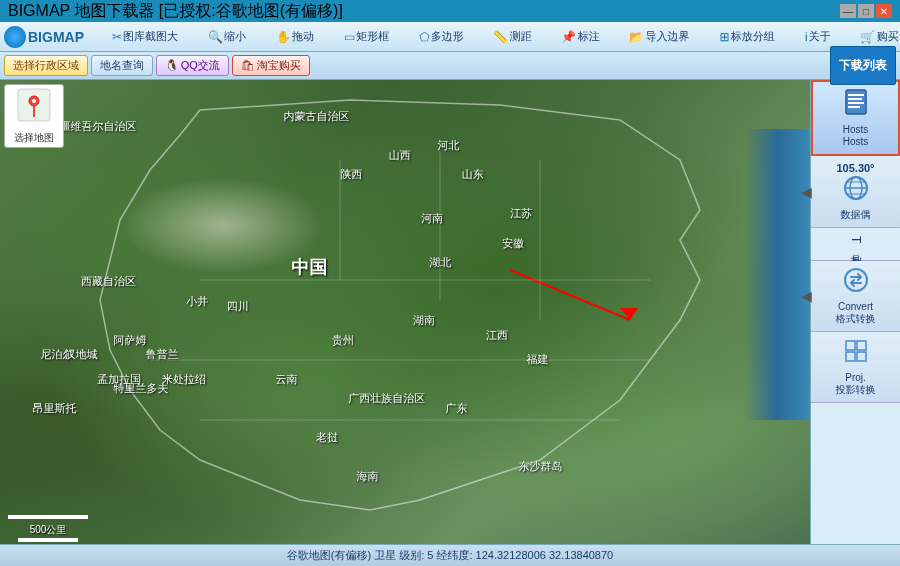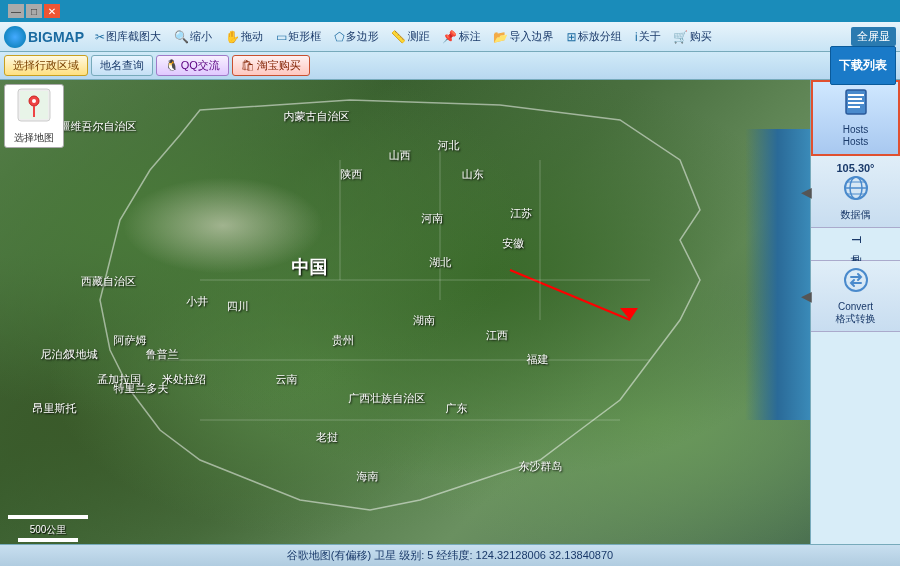--- a/index.html
+++ b/index.html
@@ -37,21 +37,21 @@
       width: 900px;
       height: 30px;
       background: linear-gradient(to bottom, #e8f4fb, #c8e4f5);
       border-bottom: 1px solid #7ab;
       display: flex;
       align-items: center;
       padding: 0 4px;
       position: absolute;
       top: 22px; left: 0;
       z-index: 100;
-      gap: 1px;
+      gap: 18px;
     }
     .tb-logo {
       display: flex; align-items: center; gap: 2px;
       font-size: 14px; font-weight: bold; color: #1a6aa0;
       margin-right: 4px;
     }
     .tb-logo .logo-icon {
       width: 22px; height: 22px;
       background: radial-gradient(circle, #4af, #07a);
       border-radius: 50%;
@@ -291,20 +291,21 @@
       writing-mode: vertical-rl;
       font-size: 12px;
       color: #1a3a6a;
       letter-spacing: 2px;
     }
   </style>
 </head>
 <body>
 
 <div id="titlebar">
+  <span>BIGMAP 地图下载器 [已授权:谷歌地图(有偏移)]</span>
   <div class="win-controls">
     <button class="win-btn win-btn-min">—</button>
     <button class="win-btn win-btn-max">□</button>
     <button class="win-btn win-btn-close">✕</button>
   </div>
 </div>
 
 <div id="toolbar">
   <div class="tb-logo">
     <div class="logo-icon"></div>
@@ -502,19 +503,33 @@
         <path d="M8 10 L18 10 M15 7 L18 10 L15 13" fill="none" stroke="#4a8acc" stroke-width="2" stroke-linecap="round"></path>
         <path d="M18 16 L8 16 M11 13 L8 16 L11 19" fill="none" stroke="#4a8acc" stroke-width="2" stroke-linecap="round"></path>
       </svg>
     </div>
     <div class="rp-btn-label">
       <div>Convert</div>
       <div>格式转换</div>
     </div>
   </div>
 
+  <div class="rp-btn">
+    <div class="rp-btn-icon">
+      <svg width="26" height="26" viewBox="0 0 26 26">
+        <rect x="3" y="3" width="9" height="9" fill="none" stroke="#4a8acc" stroke-width="1.5"></rect>
+        <rect x="14" y="3" width="9" height="9" fill="none" stroke="#4a8acc" stroke-width="1.5"></rect>
+        <rect x="3" y="14" width="9" height="9" fill="none" stroke="#4a8acc" stroke-width="1.5"></rect>
+        <rect x="14" y="14" width="9" height="9" fill="none" stroke="#4a8acc" stroke-width="1.5"></rect>
+      </svg>
+    </div>
+    <div class="rp-btn-label">
+      <div>Proj.</div>
+      <div>投影转换</div>
+    </div>
+  </div>
 
 
 </div>
 
 <div id="coords-bar">
   <span>谷歌地图(有偏移) 卫星  级别: 5  经纬度: 124.32128006  32.13840870</span>
 </div>
 
 </body></html>

